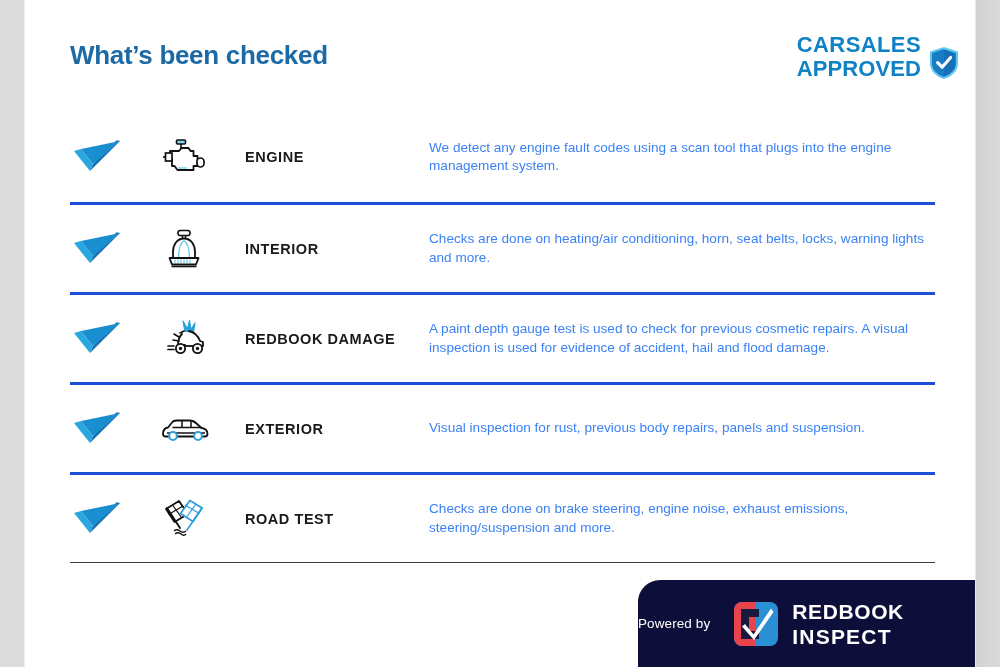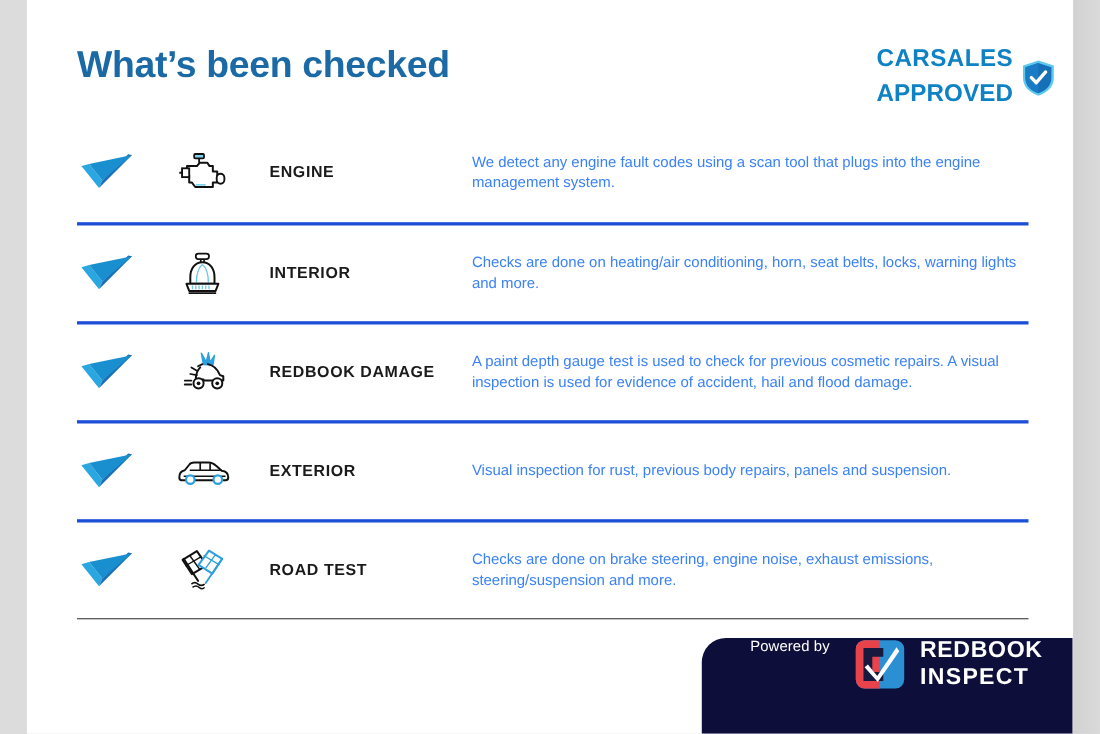--- a/index.html
+++ b/index.html
@@ -37,21 +37,21 @@
     position: absolute;
     left: 0; top: 0;
     width: 950px;
     height: 112px;
   }
 
   #page-title {
     position: absolute;
     left: 45px;
     top: 40px;
-    font-size: 34px;
+    font-size: 26px;
     font-weight: bold;
     color: #1b6aa5;
     letter-spacing: -0.3px;
     white-space: nowrap;
   }
 
   #brand-lockup {
     position: absolute;
     right: 15px;
     top: 33px;
@@ -65,21 +65,20 @@
     align-items: flex-end;
     line-height: 1.08;
   }
 
   .brand-line {
     font-size: 22px;
     font-weight: 600;
     color: #0e82c5;
     letter-spacing: 0.4px;
     white-space: nowrap;
-    margin-top: 8px;
   }
   .brand-line.l2 { letter-spacing: 0.1px; }
 
   #brand-shield {
     margin-left: 7px;
     margin-top: 13px;
     width: 32px;
     height: 34px;
     flex: none;
   }
@@ -149,21 +148,21 @@
   
   #footer-banner {
     position: absolute;
     left: 613px;
     top: 580px;
     width: 337px;
     height: 87px;
     background: #0e0e3a;
     border-top-left-radius: 22px;
     display: flex;
-    padding-left: 44px;
+    align-items: center;
   }
 
   #powered-by {
     color: #ffffff;
     font-size: 13.5px;
     letter-spacing: 0.1px;
     white-space: nowrap;
     margin-right: 22px;
   }
 

